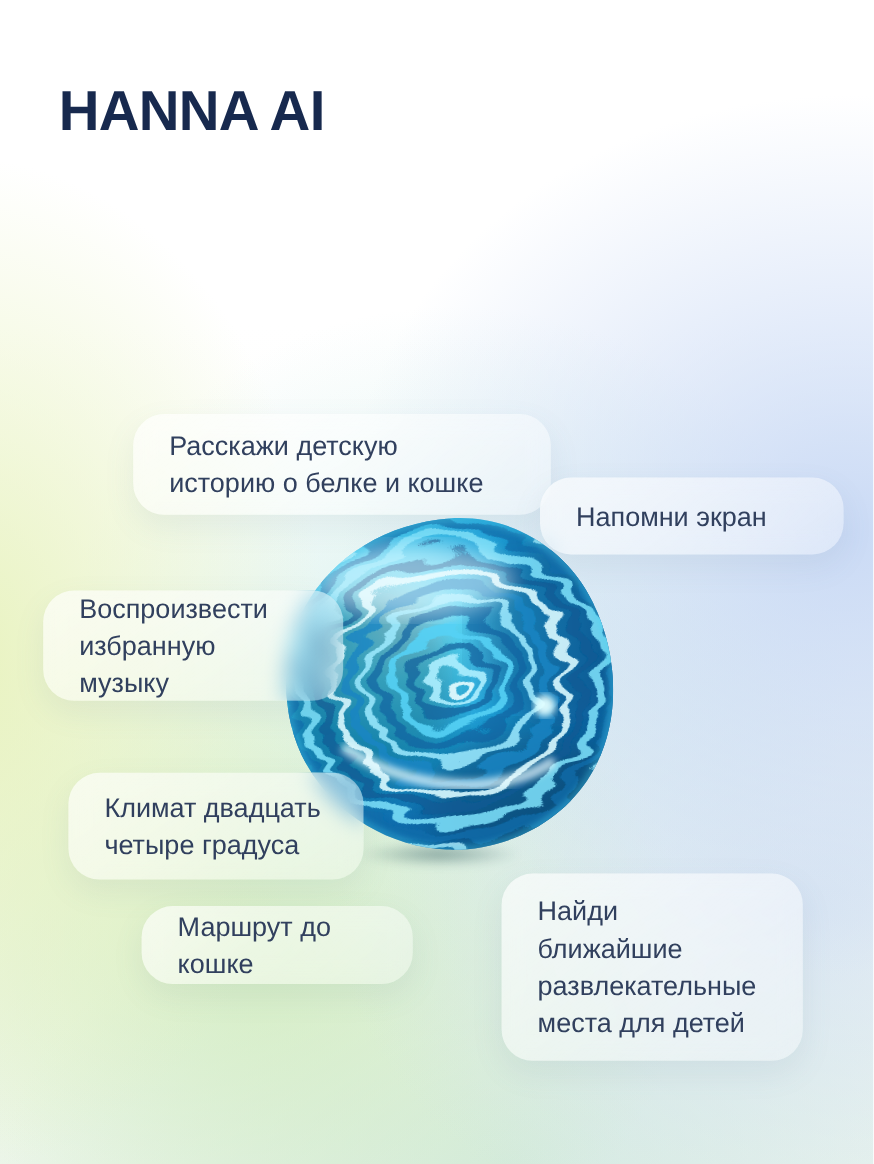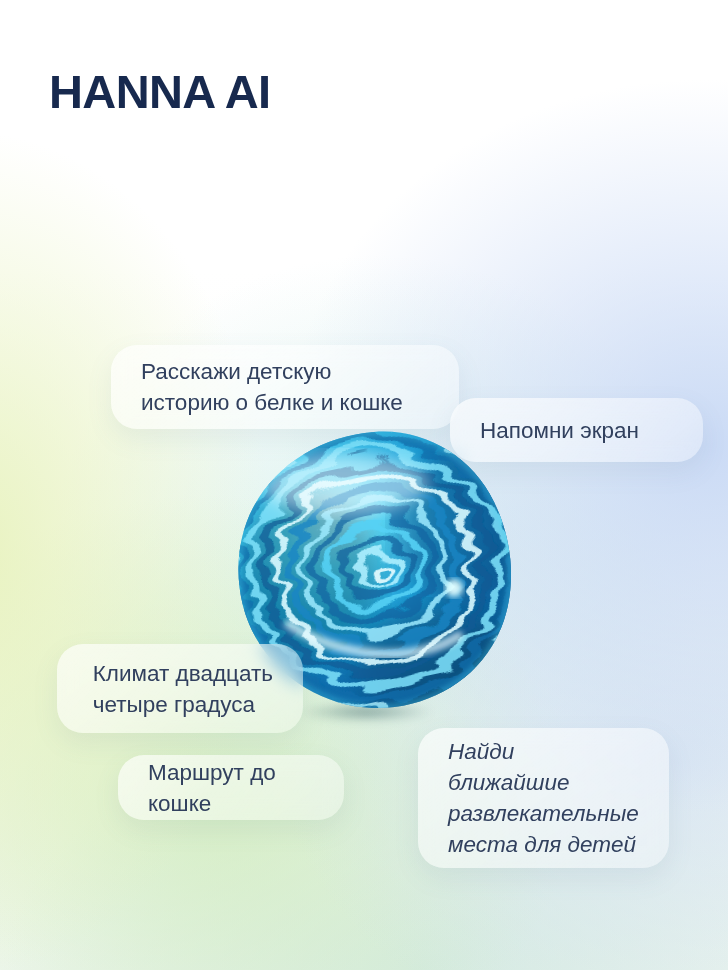--- a/index.html
+++ b/index.html
@@ -42,23 +42,23 @@
     backdrop-filter:blur(9px); -webkit-backdrop-filter:blur(9px);
   }
   .bubble .txt {
     display:block; padding:0 30px;
     font-size:22.5px; line-height:31px; color:#31405e; white-space:pre-line;
   }
   .b-story   { left:95px;  top:345px; width:348px; height:84px;margin-left:16px;  }
   .b-screen  { left:450px; top:398px; width:253px; height:64px;  }
   .b-music   { left:36px;  top:492px; width:250px; height:92px;  }
   .b-remind  { left:487px; top:549px; width:229px; height:121px; }
-  .b-climate { left:57px;  top:644px; width:246px; height:89px;justify-content:flex-end;  }
+  .b-climate { left:57px;  top:644px; width:246px; height:89px;  }
   .b-route   { left:118px; top:755px; width:226px; height:65px;  }
-  .b-places  { left:418px; top:728px; width:251px; height:140px;font-style:italic; }
+  .b-places  { left:418px; top:728px; width:251px; height:156px; }
 </style>
 </head>
 <body>
 
 <div class="stage">
 
   <div class="bg"></div>
 
   <div class="title-wrap">
     <div class="brand">HANNA AI</div>
@@ -118,20 +118,24 @@
     </g>
   </svg>
 
   <div class="bubble b-story">
     <span class="txt">Расскажи детскую
 историю о белке и кошке</span>
   </div>
   <div class="bubble b-screen">
     <span class="txt">Напомни экран</span>
   </div>
+  <div class="bubble b-music">
+    <span class="txt">Воспроизвести
+избранную музыку</span>
+  </div>
   <div class="bubble b-climate">
     <span class="txt">Климат двадцать
 четыре градуса</span>
   </div>
   <div class="bubble b-route">
     <span class="txt">Маршрут до кошке</span>
   </div>
   <div class="bubble b-places">
     <span class="txt">Найди ближайшие
 развлекательные

